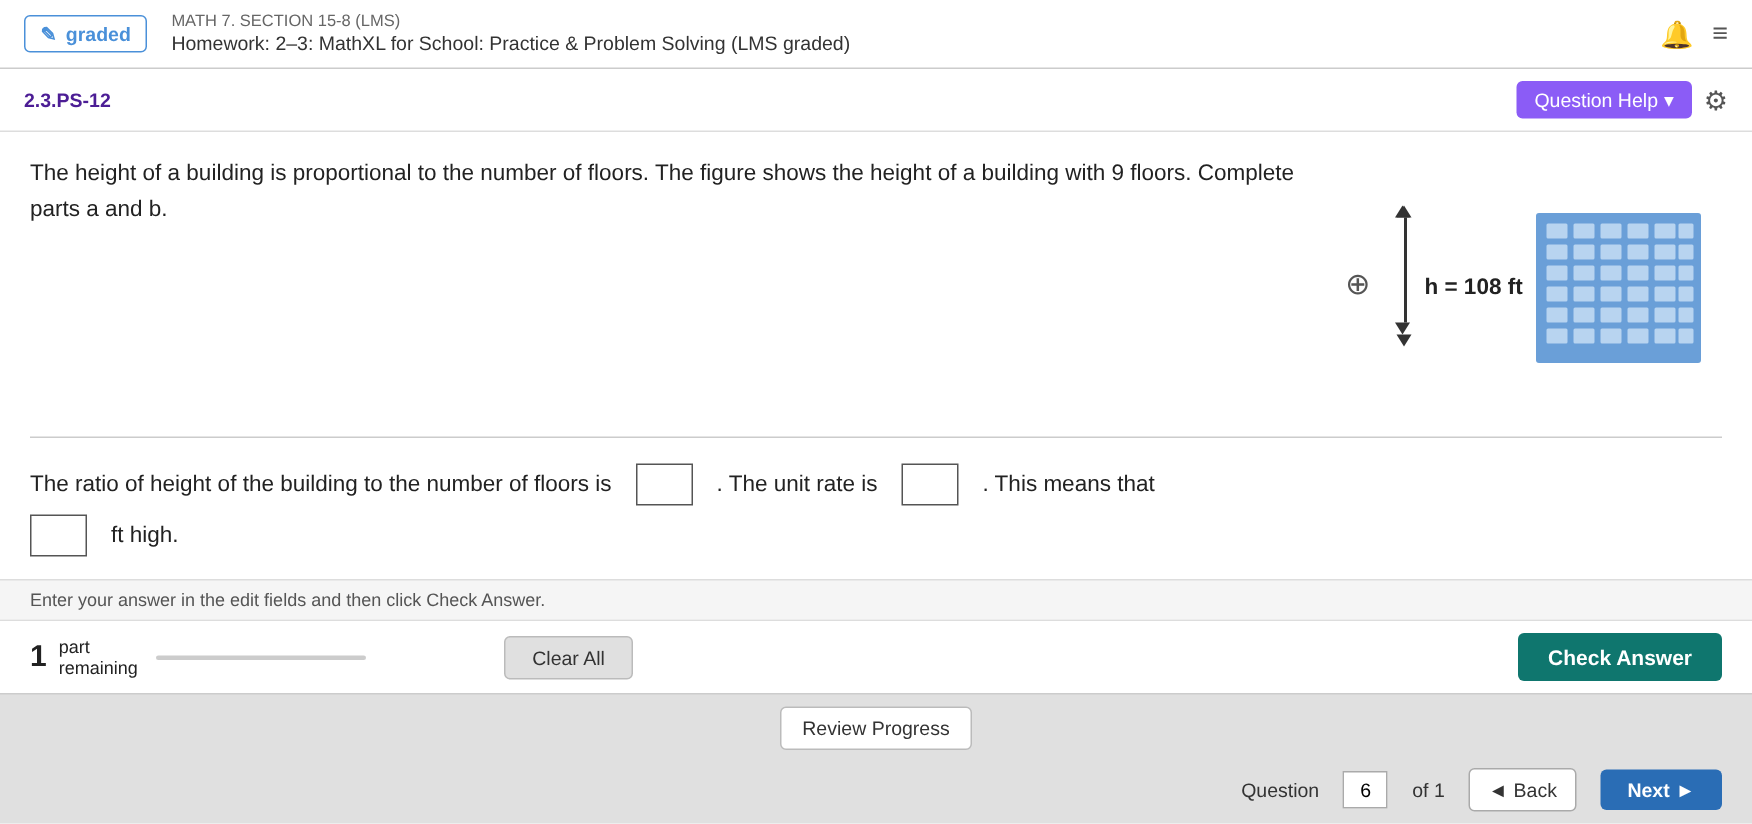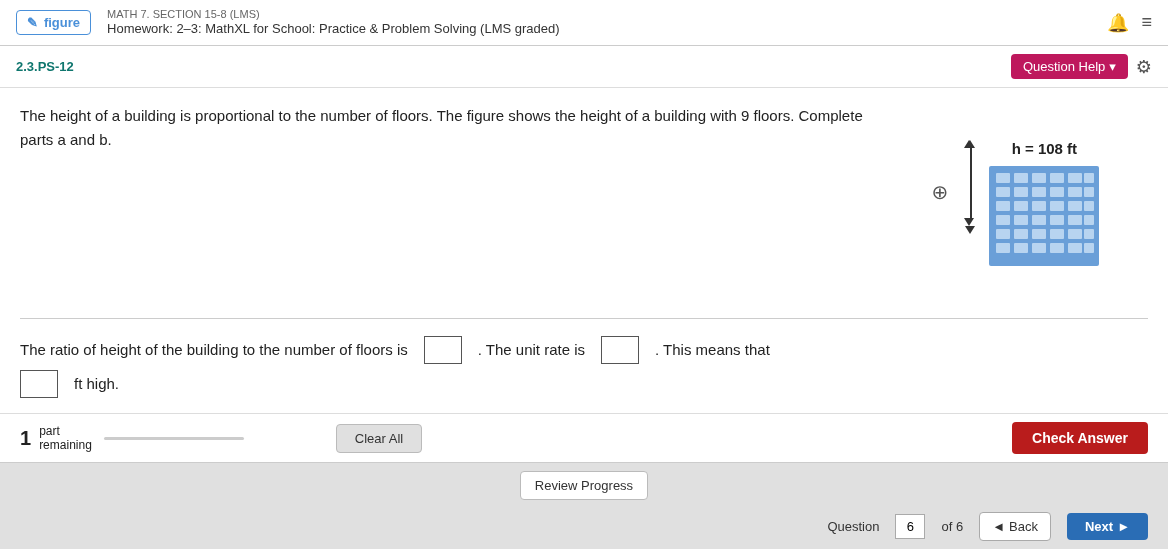--- a/index.html
+++ b/index.html
@@ -73,26 +73,26 @@
 
     
     .question-header {
       display: flex;
       align-items: center;
       padding: 8px 16px;
       border-bottom: 1px solid #ddd;
     }
     .question-id {
       font-size: 13px;
-      color: #0f766e;
+      color: #4c1d95;
       font-weight: bold;
     }
     .question-help-btn {
       margin-left: auto;
-      background: #be185d;
+      background: #8b5cf6;
       color: #fff;
       border: none;
       border-radius: 4px;
       padding: 5px 12px;
       font-size: 13px;
       cursor: pointer;
       display: flex;
       align-items: center;
       gap: 4px;
     }
@@ -246,21 +246,21 @@
       background: #e0e0e0;
       border: 1px solid #bbb;
       border-radius: 4px;
       padding: 6px 18px;
       font-size: 13px;
       cursor: pointer;
       color: #333;
     }
     .check-answer-btn {
       margin-left: auto;
-      background: #b91c1c;
+      background: #0f766e;
       color: #fff;
       border: none;
       border-radius: 4px;
       padding: 8px 20px;
       font-size: 14px;
       font-weight: bold;
       cursor: pointer;
     }
 
     
@@ -331,21 +331,21 @@
     }
   </style>
 </head>
 <body>
 
 <div class="main-container">
 
   <div class="header">
     <button class="realize-btn">
       <span>✎</span>
-      <span>figure</span>
+      <span>graded</span>
     </button>
     <div class="header-title">
       <div class="section-label">MATH 7. SECTION 15-8 (LMS)</div>
       <div>Homework: 2–3: MathXL for School: Practice &amp; Problem Solving (LMS graded)</div>
     </div>
     <div class="header-icons">
       <span class="header-icon">🔔</span>
       <span class="header-icon">≡</span>
     </div>
   </div>
@@ -366,21 +366,21 @@
     <div class="problem-area">
       <div class="problem-text">The height of a building is proportional to the number of floors. The figure shows the height of a building with 9 floors. Complete parts a and b.</div>
       <div class="building-figure">
         <div class="building-graphic">
           <span class="move-icon">⊕</span>
           <div class="height-arrow">
             <div class="arrow-top" style="width:2px;height:0;border-left:5px solid transparent;border-right:5px solid transparent;border-bottom:8px solid #333;margin-left:-4px;"></div>
             <div class="arrow-line"></div>
             <div class="arrow-bottom" style="width:2px;height:0;border-left:5px solid transparent;border-right:5px solid transparent;border-top:8px solid #333;margin-left:-4px;"></div>
           </div>
-          <div style="display:flex;flex-direction:column;align-items:center;gap:4px;">
+          <div style="display:flex;align-items:center;gap:4px;">
             <span style="font-size:15px;font-weight:bold;color:#222;">h = 108 ft</span>
 
             <svg class="building-svg" viewBox="0 0 120 110" xmlns="http://www.w3.org/2000/svg">
 
               <rect x="5" y="5" width="110" height="100" fill="#6a9fd8" rx="2"></rect>
 
               <rect x="12" y="12" width="14" height="10" fill="#b8d4f0" rx="1"></rect>
               <rect x="30" y="12" width="14" height="10" fill="#b8d4f0" rx="1"></rect>
               <rect x="48" y="12" width="14" height="10" fill="#b8d4f0" rx="1"></rect>
               <rect x="66" y="12" width="14" height="10" fill="#b8d4f0" rx="1"></rect>
@@ -436,20 +436,23 @@
         <span>. The unit rate is</span>
         <input type="text" class="answer-box" style="border: 1.5px solid rgb(85, 85, 85); width: 38px; height: 28px; text-align: center; font-size: 14px;">
         <span>. This means that</span>
       </div>
       <div class="answer-line">
         <input type="text" class="answer-box" style="border: 1.5px solid rgb(85, 85, 85); width: 38px; height: 28px; text-align: center; font-size: 14px;">
         <span>ft high.</span>
       </div>
     </div>
 
+    <div class="instruction">
+      <span>Enter your answer in the edit fields and then click Check Answer.</span>
+    </div>
 
     <div class="bottom-bar">
       <div class="parts-remaining">
         <span>1</span>
         <div class="parts-label">
           <span>part</span>
           <span>remaining</span>
         </div>
       </div>
       <div class="progress-line"></div>
@@ -457,21 +460,21 @@
       <button class="check-answer-btn">Check Answer</button>
     </div>
 
   </div>
 
   <div class="footer-nav">
     <button class="review-progress-btn">Review Progress</button>
     <div class="question-nav">
       <span class="question-label">Question</span>
       <div class="question-number-box">6</div>
-      <span class="of-total">of 6</span>
+      <span class="of-total">of 1</span>
       <button class="back-btn">
         <span>◄</span>
         <span>Back</span>
       </button>
       <button class="next-btn">
         <span>Next</span>
         <span>►</span>
       </button>
     </div>
   </div>

